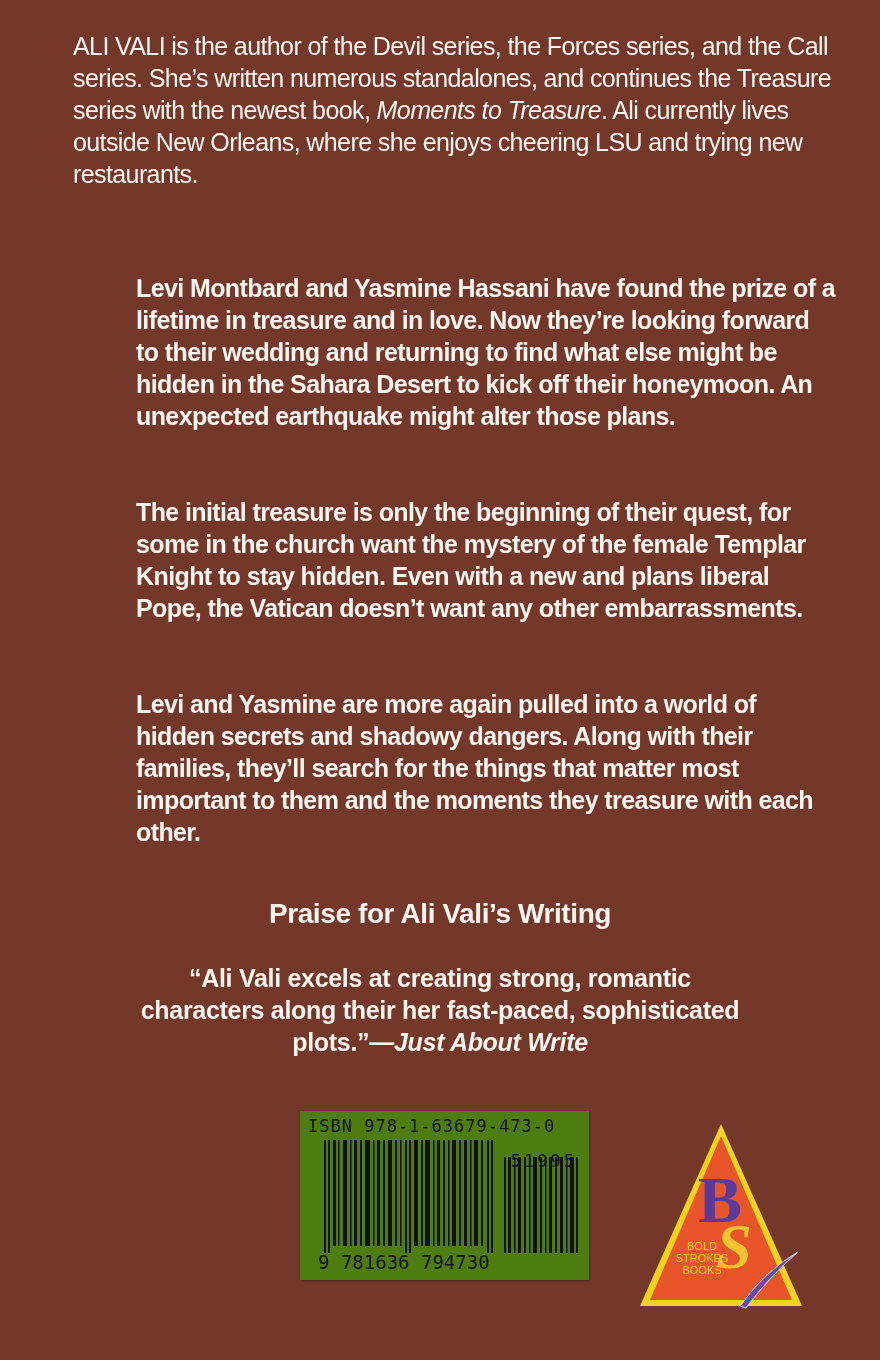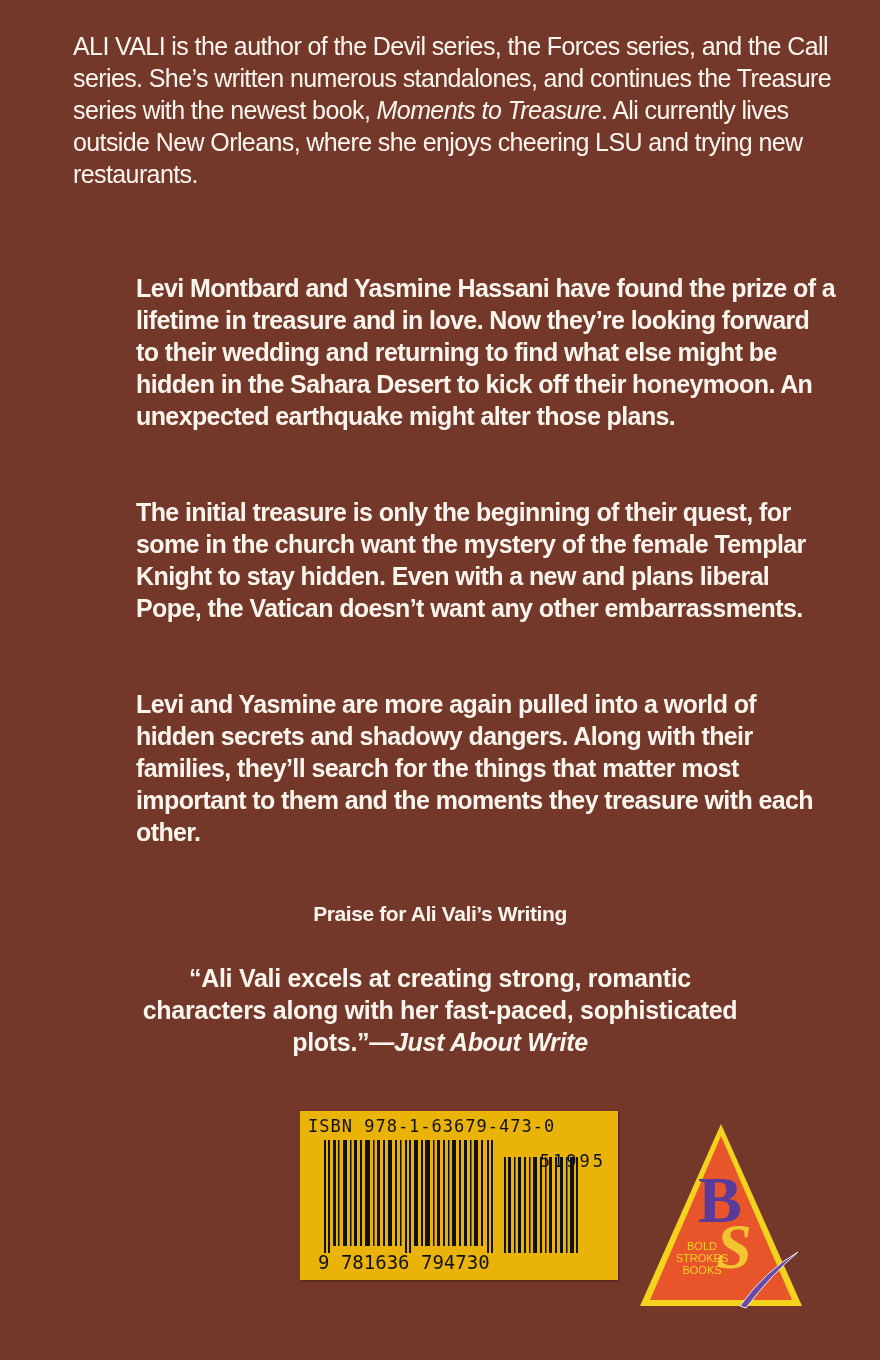--- a/index.html
+++ b/index.html
@@ -21,32 +21,32 @@
     position: absolute; left: 120px; width: 700px;
     font-size: 25px; line-height: 32px; font-weight: bold;
     letter-spacing: -0.6px;
     margin: 16px;
   }
   .b1 { top: 256px; }
   .b2 { top: 480px; }
   .b3 { top: 672px; }
   .praise-heading {
     position: absolute; left: 0; width: 880px; top: 898px;
-    text-align: center; font-size: 21px; line-height: 32px; font-weight: bold;
+    text-align: center; font-size: 28px; line-height: 32px; font-weight: bold;
     letter-spacing: -0.4px; margin: 0;
   }
   .quote {
     position: absolute; left: 130px; width: 620px; top: 962px;
     text-align: center; font-size: 25px; line-height: 32px; font-weight: bold;
     letter-spacing: -0.3px; margin: 0;
   }
   .quote .src { font-style: italic; }
   .barcode-box {
-    position: absolute; left: 300px; top: 1111px; width: 318px; height: 169px;
-    background: #eab308;
+    position: absolute; left: 300px; top: 1111px; width: 289px; height: 169px;
+    background: #4d7c0f;
     box-shadow: 1px 1px 2px rgba(0,0,0,0.35);
   }
   .isbn-text {
     position: absolute; left: 8px; top: 5px;
     font-family: "DejaVu Sans Mono", monospace; font-size: 17px; color: #111;
     letter-spacing: 1px; white-space: nowrap;
   }
   .price-code {
     position: absolute; right: 12px; top: 24px;
     font-family: "DejaVu Sans Mono", monospace; font-size: 17px; color: #111;
@@ -65,21 +65,21 @@
 </head>
 <body>
 
 <p class="bio"><span>ALI VALI is the author of the Devil series, the Forces series, and the Call series. She’s written numerous standalones, and continues the Treasure series with the newest book, </span><i>Moments to Treasure</i><span>. Ali currently lives outside New Orleans, where she enjoys cheering LSU and trying new restaurants.</span></p>
 
 <p class="blurb b1">Levi Montbard and Yasmine Hassani have found the prize of a lifetime in treasure and in love. Now they’re looking forward to their wedding and returning to find what else might be hidden in the Sahara Desert to kick off their honeymoon. An unexpected earthquake might alter those plans.</p>
 <p class="blurb b2">The initial treasure is only the beginning of their quest, for some in the church want the mystery of the female Templar Knight to stay hidden. Even with a new and plans liberal Pope, the Vatican doesn’t want any other embarrassments.</p>
 <p class="blurb b3">Levi and Yasmine are more again pulled into a world of hidden secrets and shadowy dangers. Along with their families, they’ll search for the things that matter most important to them and the moments they treasure with each other.</p>
 
 <p class="praise-heading">Praise for Ali Vali’s Writing</p>
-<p class="quote"><span>“Ali Vali excels at creating strong, romantic characters along with her fast-paced, sophisticated plots.”—</span><span class="src">Just About Write</span></p>
+<p class="quote"><span>“Ali Vali excels at creating strong, romantic characters along their her fast-paced, sophisticated plots.”—</span><span class="src">Just About Write</span></p>
 
 <div class="barcode-box">
   <div class="isbn-text">ISBN 978-1-63679-473-0</div>
   <div class="price-code">51995</div>
   <svg class="bars-main" viewBox="0 0 170 113" preserveAspectRatio="none">
     <g fill="#111">
       <rect x="0" y="0" width="2" height="113"></rect>
         <rect x="4" y="0" width="2" height="113"></rect>
       <rect x="9" y="0" width="3" height="106"></rect>
         <rect x="14" y="0" width="1.5" height="106"></rect>

